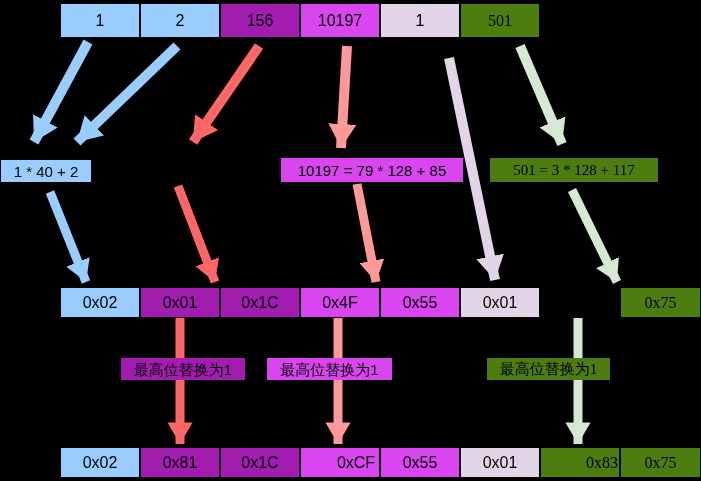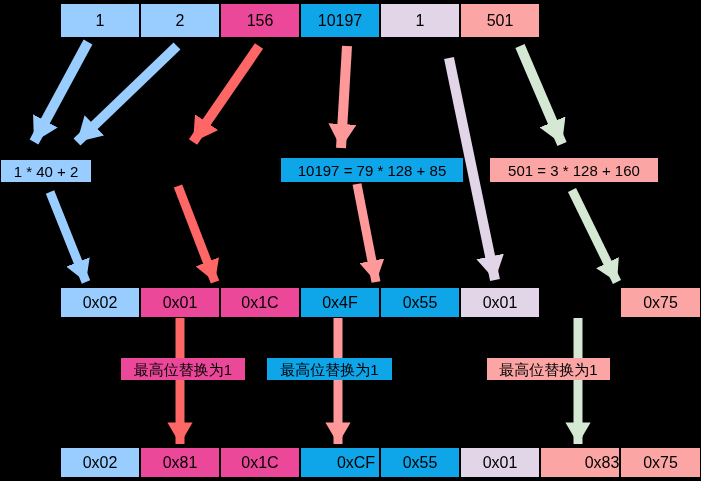--- a/index.html
+++ b/index.html
@@ -4,24 +4,24 @@
 <style>
   html,body{margin:0;padding:0;background:#000;}
   .stage{position:relative;width:701px;height:481px;background:#000;overflow:hidden;
          font-family:"Liberation Sans",sans-serif;}
   .arrow-layer{position:absolute;left:0;top:0;width:701px;height:481px;z-index:1;}
   .box{position:absolute;z-index:2;display:flex;align-items:center;justify-content:center;
        color:#000;border:1px solid #000;box-sizing:border-box;font-size:16px;line-height:1;}
   .formula{font-size:15px;}
   .rlabel{font-size:15px;text-align:center;}
   .bg-blue{background:#99ccff;}
-  .bg-red{background:#ec4899;}
-  .bg-salmon{background:#0ea5e9;}
+  .bg-red{background:#a21caf;}
+  .bg-salmon{background:#d946ef;}
   .bg-lavender{background:#e1d5e7;}
-  .bg-green{background:#fca5a5;}
+  .bg-green{background:#4d7c0f;font-family:Liberation Serif, serif;}
 </style>
 </head>
 <body>
 
 <div class="stage">
 
   <svg class="arrow-layer" width="701" height="481" viewBox="0 0 701 481">
     <defs>
       <marker id="mh-blue" markerUnits="strokeWidth" markerWidth="2.8" markerHeight="2.8" refX="2.4" refY="1.4" orient="auto">
           <path d="M0,0 L2.4,1.4 L0,2.8 Z" fill="#99ccff"></path>
@@ -59,21 +59,21 @@
 
   <div class="box bg-blue" style="left:60px;top:3px;width:80px;height:35px;">1</div>
   <div class="box bg-blue" style="left:140px;top:3px;width:80px;height:35px;">2</div>
   <div class="box bg-red" style="left:220px;top:3px;width:80px;height:35px;">156</div>
   <div class="box bg-salmon" style="left:300px;top:3px;width:80px;height:35px;">10197</div>
   <div class="box bg-lavender" style="left:380px;top:3px;width:80px;height:35px;">1</div>
   <div class="box bg-green" style="left:460px;top:3px;width:80px;height:35px;">501</div>
 
   <div class="box formula bg-blue" style="left:0px;top:159px;width:92px;height:24px;">1 * 40 + 2</div>
   <div class="box formula bg-salmon" style="left:280px;top:157px;width:184px;height:26px;">10197 = 79 * 128 + 85</div>
-  <div class="box formula bg-green" style="left:489px;top:157px;width:170px;height:26px;">501 = 3 * 128 + 160</div>
+  <div class="box formula bg-green" style="left:489px;top:157px;width:170px;height:26px;">501 = 3 * 128 + 117</div>
 
   <div class="box bg-blue" style="left:60px;top:287px;width:80px;height:31px;">0x02</div>
   <div class="box bg-red" style="left:140px;top:287px;width:80px;height:31px;">0x01</div>
   <div class="box bg-red" style="left:220px;top:287px;width:80px;height:31px;">0x1C</div>
   <div class="box bg-salmon" style="left:300px;top:287px;width:80px;height:31px;">0x4F</div>
   <div class="box bg-salmon" style="left:380px;top:287px;width:80px;height:31px;">0x55</div>
   <div class="box bg-lavender" style="left:460px;top:287px;width:80px;height:31px;">0x01</div>
   <div class="box bg-green" style="left:620px;top:287px;width:81px;height:31px;">0x75</div>
 
   <div class="box rlabel bg-red" style="left:121px;top:358px;width:124px;height:22px;border:none;">最高位替换为1</div>

